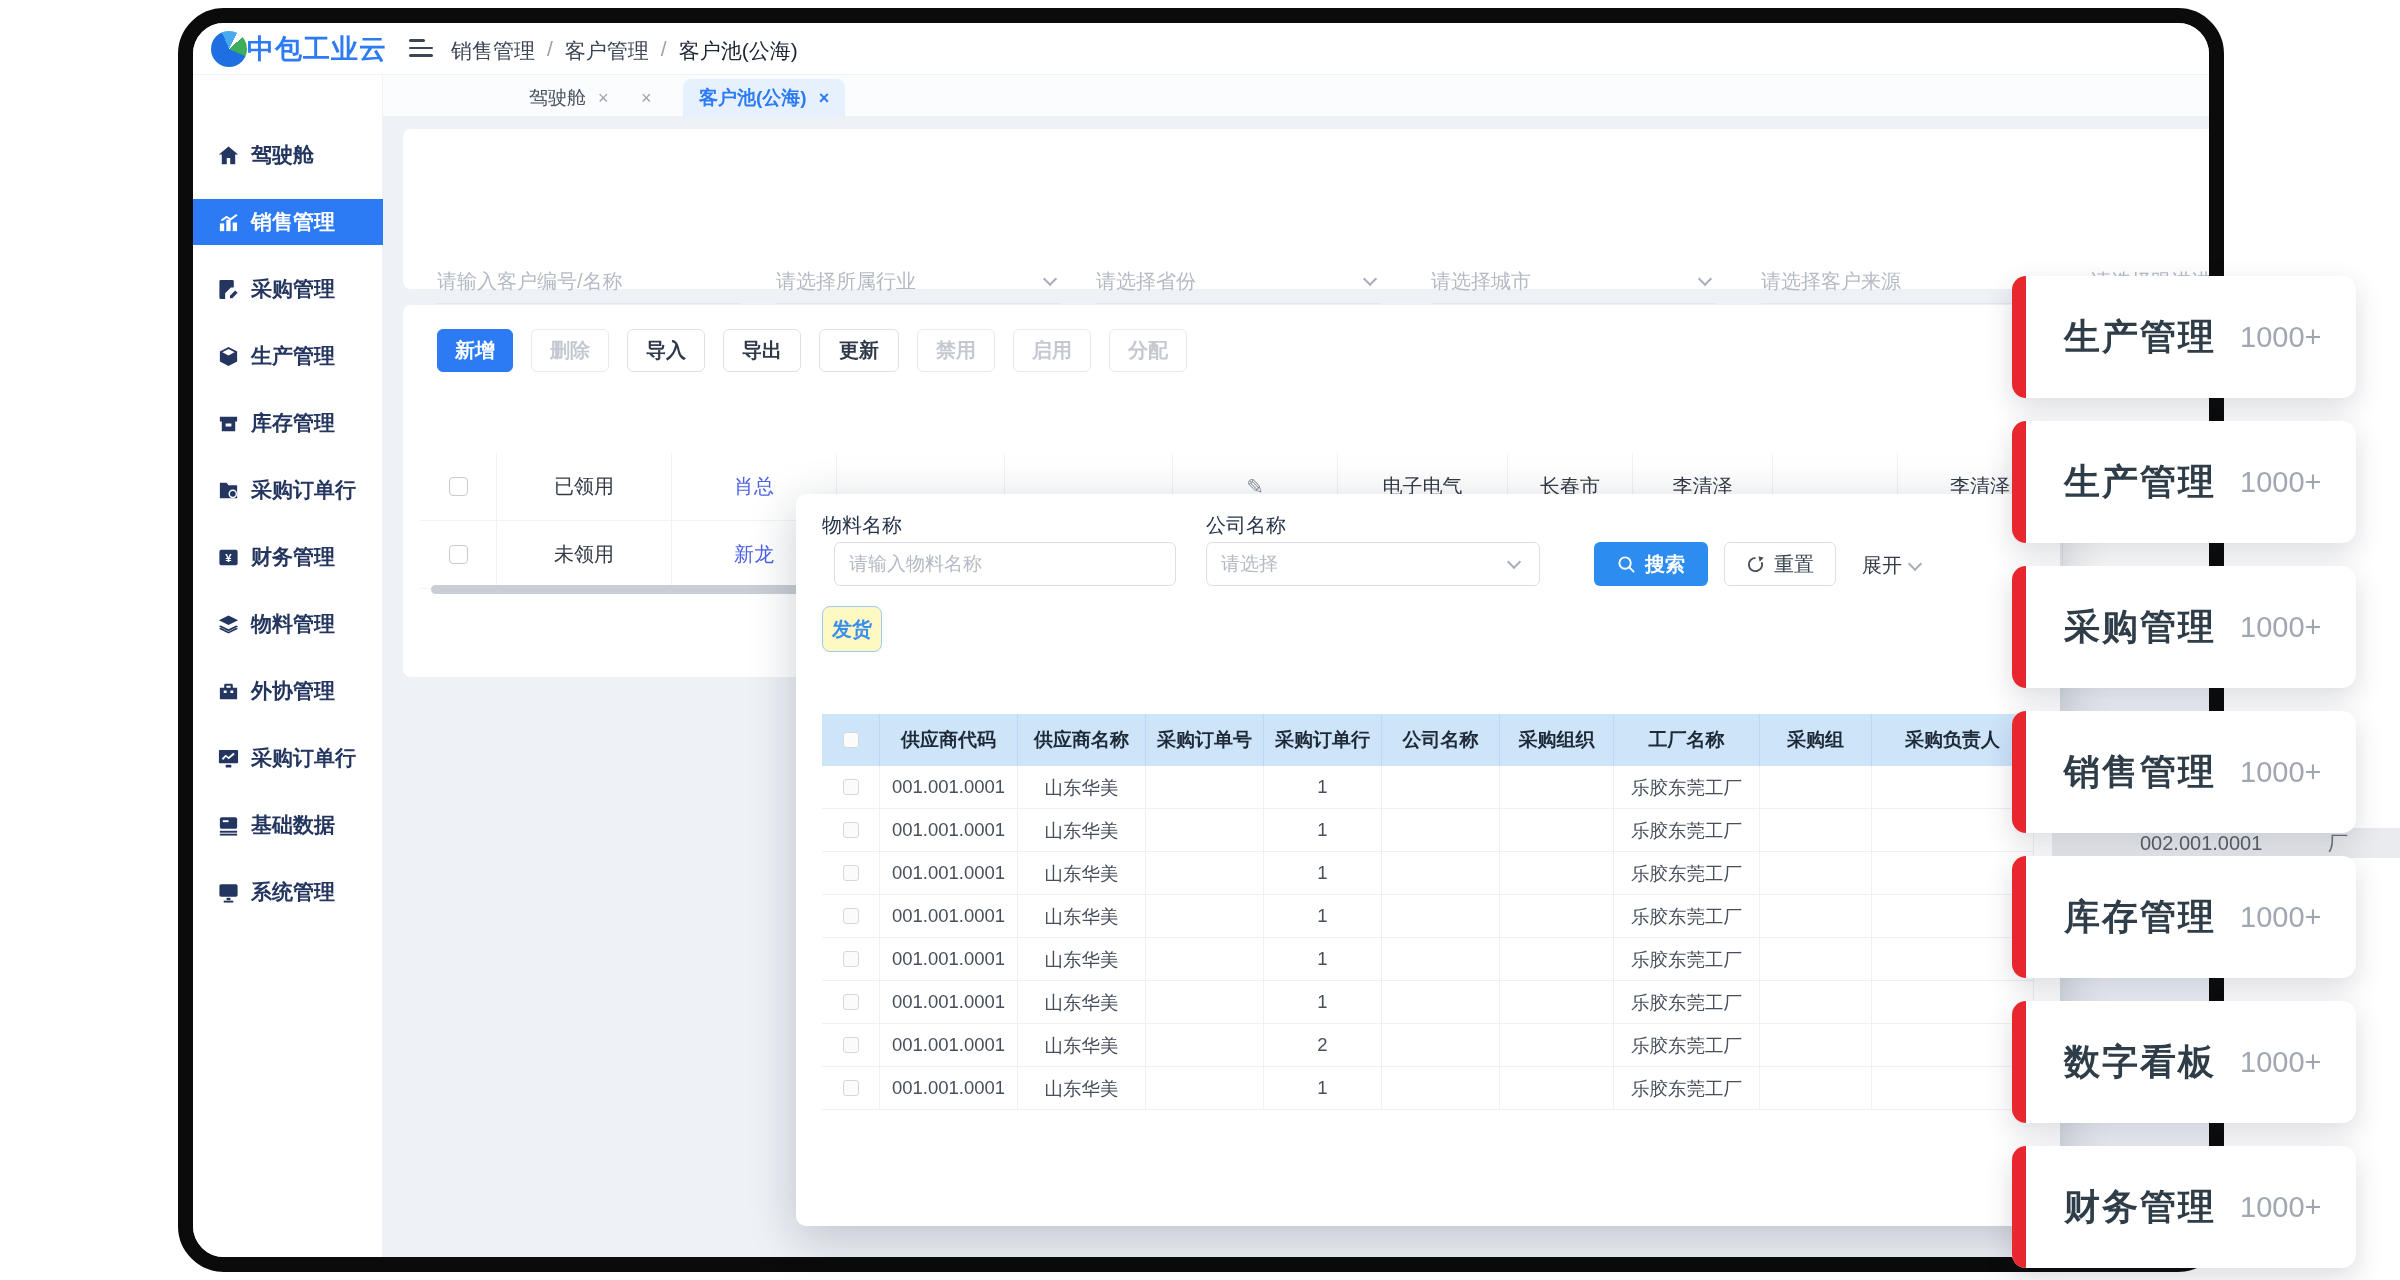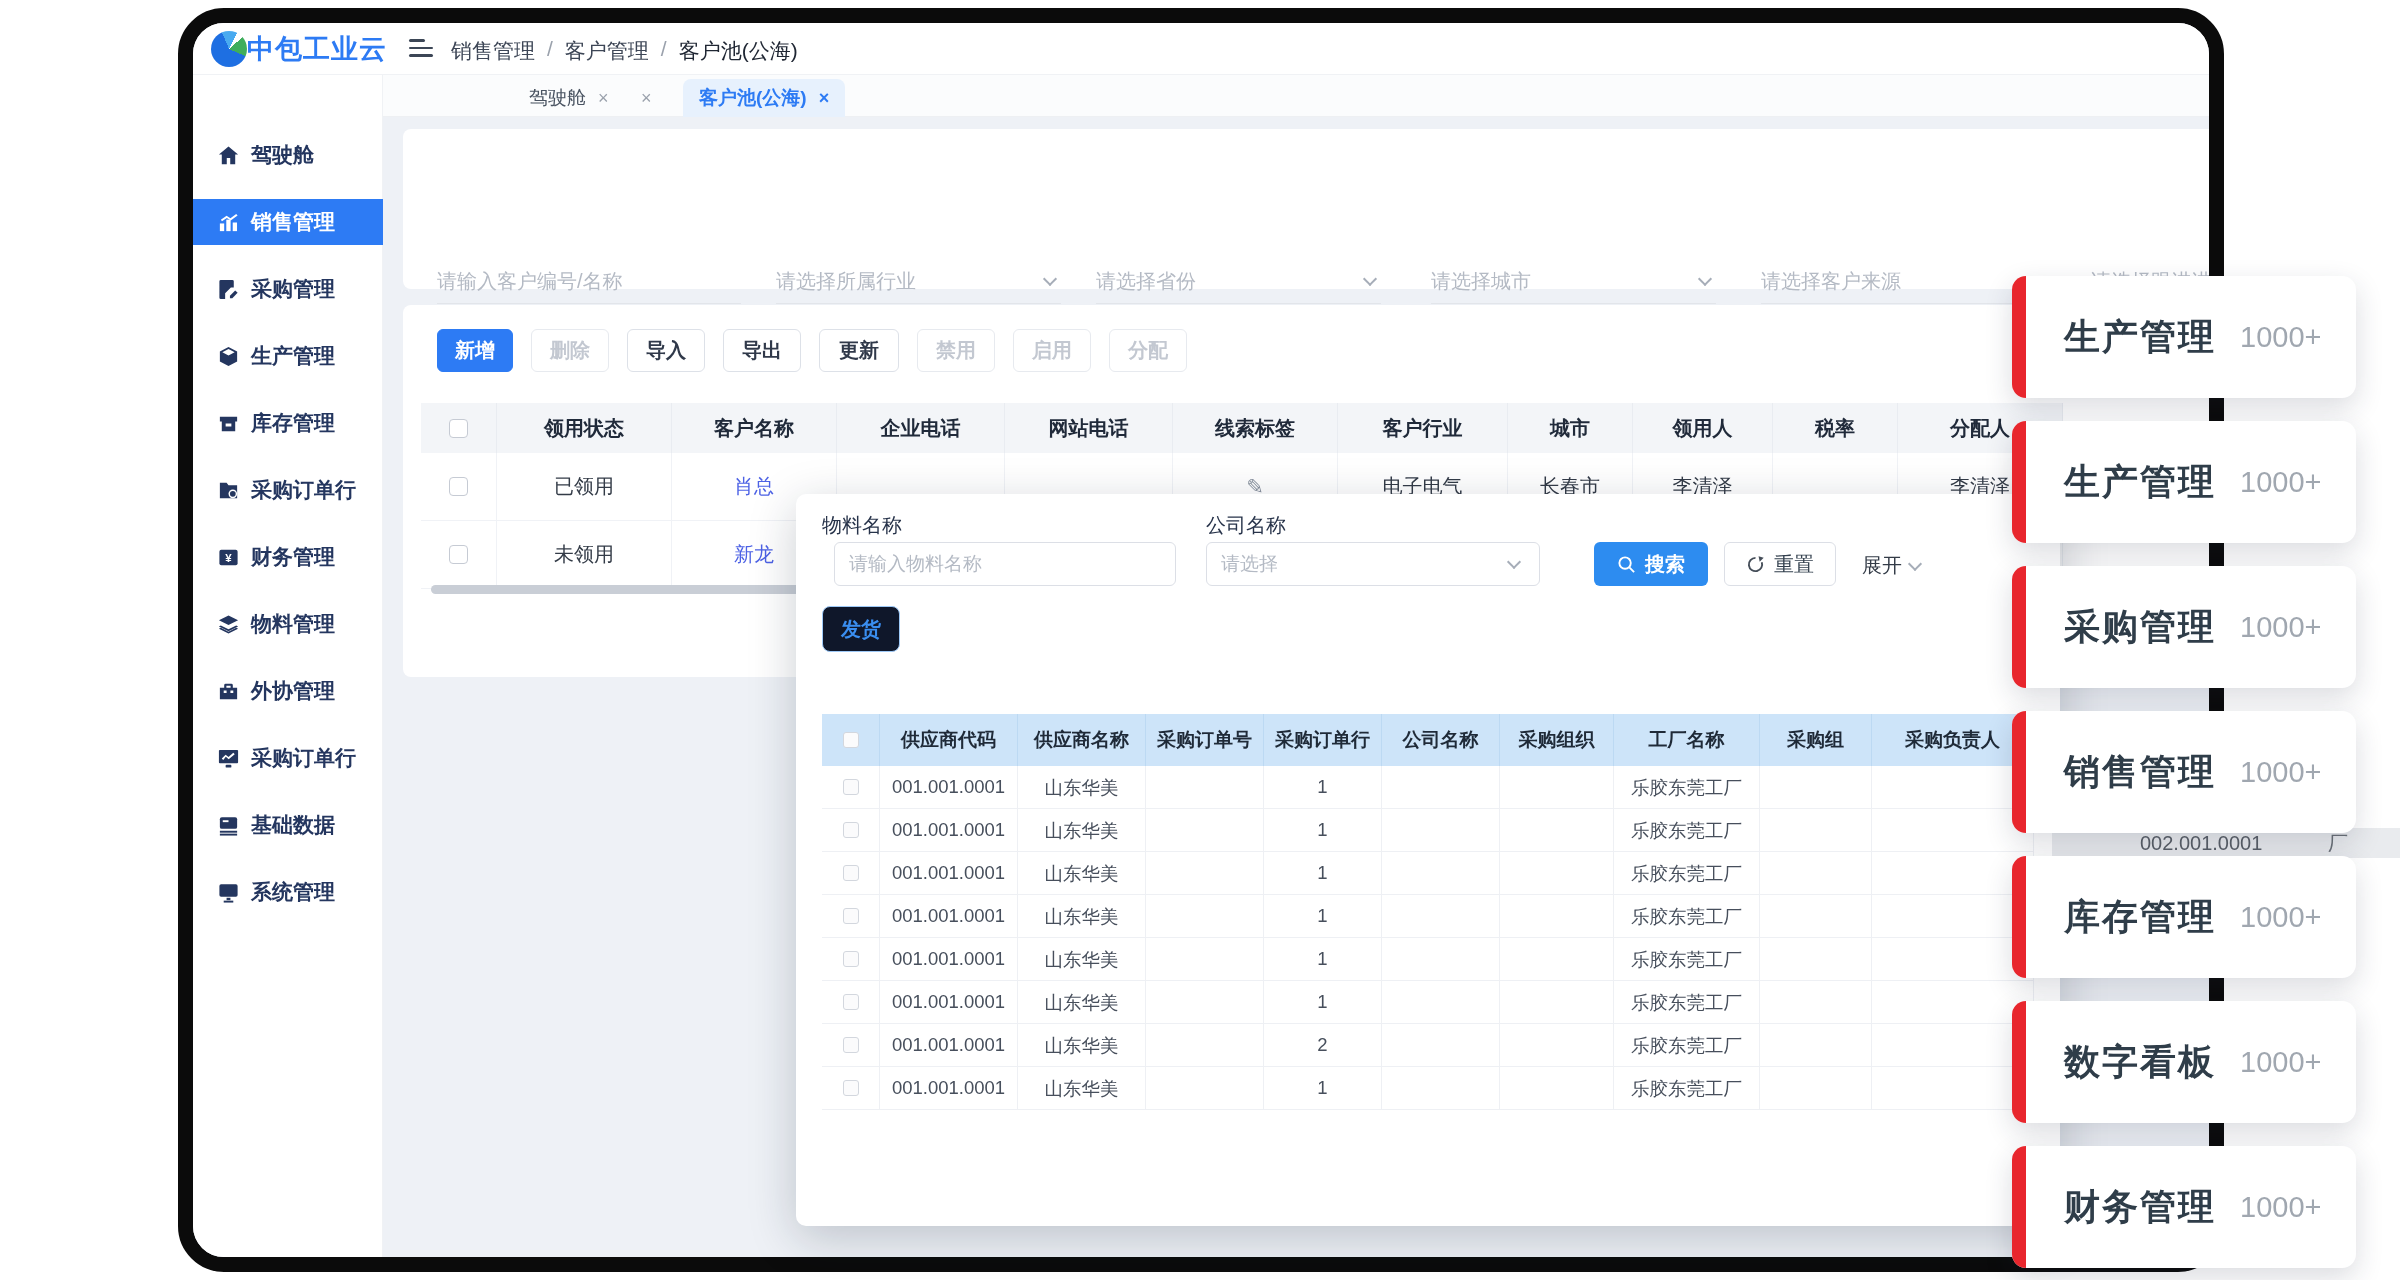--- a/index.html
+++ b/index.html
@@ -78,21 +78,21 @@
            box-shadow:0 12px 48px rgba(20,30,50,.22); z-index:30; }
   .m-label { position:absolute; font-size:20px; color:#27334a; }
   .m-input { position:absolute; height:44px; border:1.5px solid #dcdfe6; border-radius:6px; display:flex; align-items:center;
              padding:0 14px; font-size:19px; color:#b4bac4; background:#fff; }
   .m-input input { font-size:19px; }
   .m-btn { position:absolute; height:44px; border-radius:6px; display:flex; align-items:center; justify-content:center; gap:9px;
            font-size:20px; cursor:pointer; }
   .m-btn.search { background:#2d8cf0; color:#fff; border:none; font-weight:600; }
   .m-btn.reset { background:#fff; color:#33404e; border:1.5px solid #dcdfe6; }
   .m-expand { position:absolute; font-size:20px; color:#333b47; cursor:pointer; display:flex; align-items:center; gap:8px; }
-  .ship-btn { position:absolute; left:26px; top:112px; width:78px; height:46px; border:1.5px solid #9ec9f7; background:#0f172a;
+  .ship-btn { position:absolute; left:26px; top:112px; width:60px; height:46px; border:1.5px solid #9ec9f7; background:#fef9c3;
               color:#3a8ef0; font-weight:700; font-size:20px; border-radius:8px; display:flex; align-items:center; justify-content:center; cursor:pointer; }
   .mtbl-h { position:absolute; left:26px; top:220px; display:flex; }
   .mtbl-h .mcol { height:52px; background:#cde4f9; display:flex; align-items:center; justify-content:center;
                   font-size:19px; font-weight:700; color:#1f2a38; border-right:1px solid #bcd9f3; }
   .mrow { position:absolute; left:26px; display:flex; height:43px; }
   .mcell { border-right:1px solid #eef0f4; border-bottom:1px solid #eef0f4; display:flex; align-items:center; justify-content:center;
            font-size:18.5px; color:#474f5c; background:#fff; }
   .mcheckbox { width:16px; height:16px; border:1.5px solid #d3d7de; border-radius:3px; background:#fbfbfc; cursor:pointer; }
 
   
@@ -270,35 +270,20 @@
 
   <div class="btn primary" style="left:244px; width:76px;">新增</div>
   <div class="btn disabled" style="left:338px; width:78px;">删除</div>
   <div class="btn" style="left:434px; width:78px;">导入</div>
   <div class="btn" style="left:530px; width:78px;">导出</div>
   <div class="btn" style="left:626px; width:80px;">更新</div>
   <div class="btn disabled" style="left:724px; width:78px;">禁用</div>
   <div class="btn disabled" style="left:820px; width:78px;">启用</div>
   <div class="btn disabled" style="left:916px; width:78px;">分配</div>
 
-  <div class="tbl">
-    <div class="col-h" style="width:76px">
-          <span class="checkbox"></span>
-        </div>
-    <div class="col-h" style="width:175px">领用状态</div>
-    <div class="col-h" style="width:165px">客户名称</div>
-    <div class="col-h" style="width:168px">企业电话</div>
-    <div class="col-h" style="width:168px">网站电话</div>
-    <div class="col-h" style="width:165px">线索标签</div>
-    <div class="col-h" style="width:170px">客户行业</div>
-    <div class="col-h" style="width:125px">城市</div>
-    <div class="col-h" style="width:140px">领用人</div>
-    <div class="col-h" style="width:125px">税率</div>
-    <div class="col-h" style="width:165px">分配人</div>
-  </div>
 
   <div class="trow" style="top:430px">
     <div class="tcell" style="width:76px">
           <span class="checkbox"></span>
         </div>
     <div class="tcell" style="width:175px">已领用</div>
     <div class="tcell" style="width:165px">
           <span class="link">肖总</span>
         </div>
     <div class="tcell" style="width:168px"></div>

